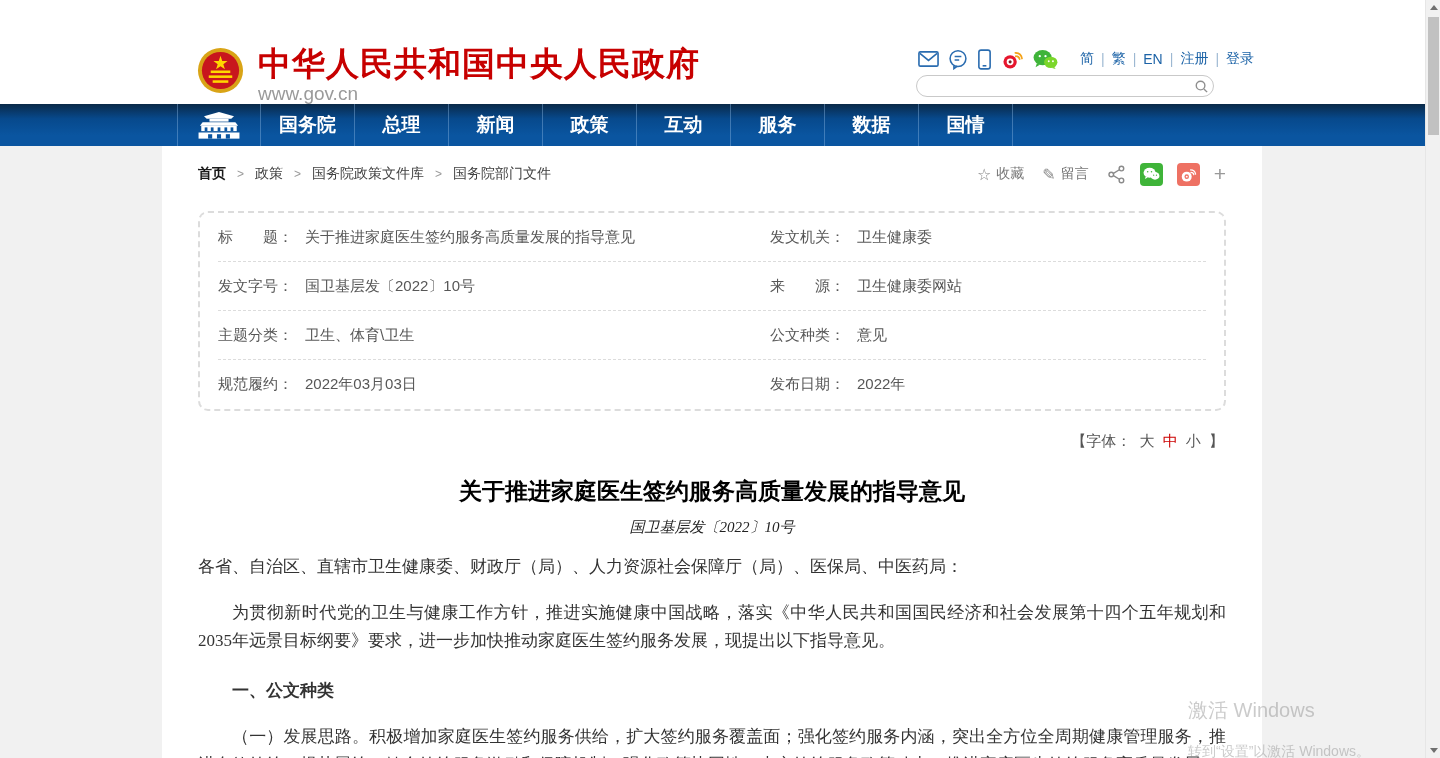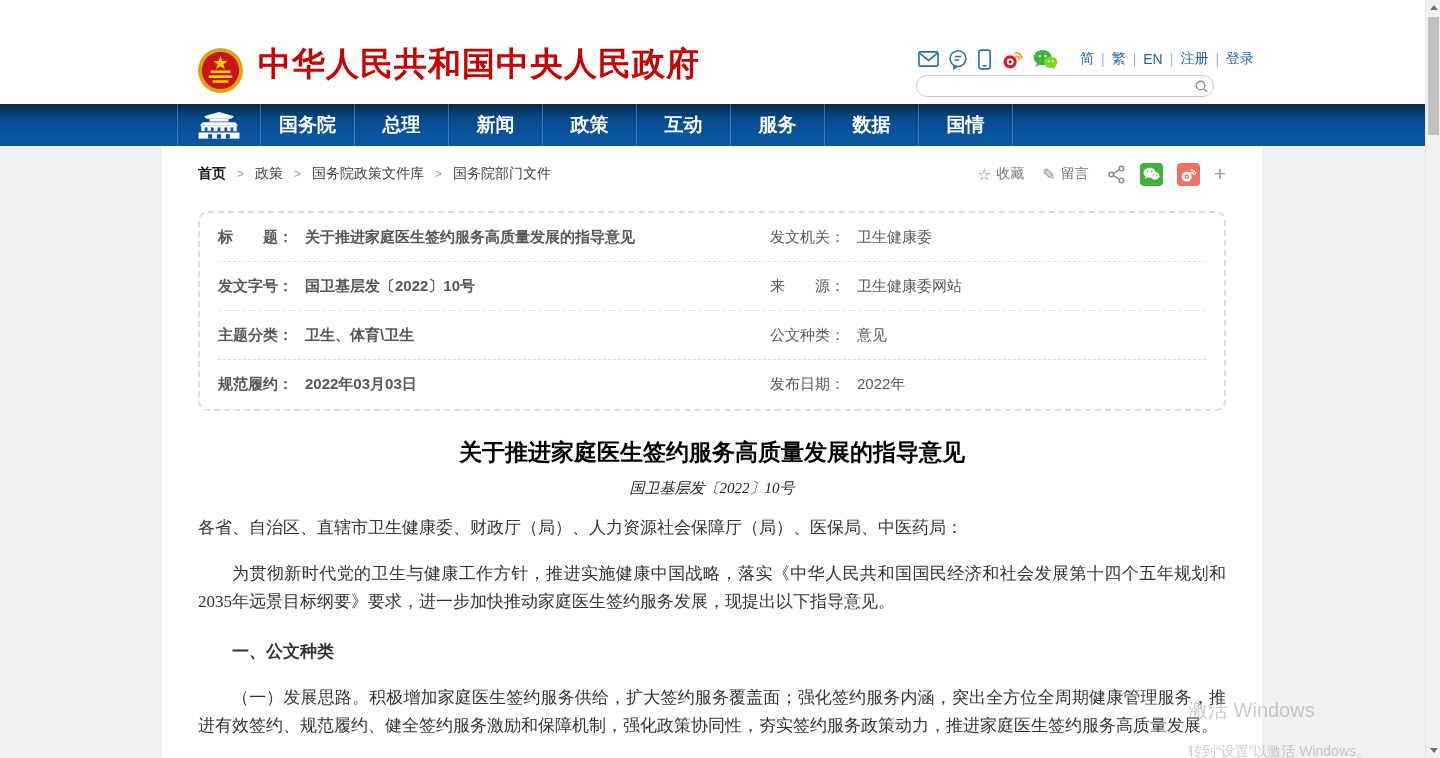--- a/index.html
+++ b/index.html
@@ -55,21 +55,21 @@
   .pt-item .glyph { font-size:16px; color:#888; margin-right:5px; }
   .badge { width:23px; height:23px; border-radius:4px; display:flex; align-items:center; justify-content:center; margin-left:14px; cursor:pointer; }
   .badge.wechat { background:#3fb439; }
   .badge.weibo { background:#ee7163; }
   .pt-plus { color:#999; font-size:21px; margin-left:14px; cursor:pointer; line-height:20px; }
 
   .meta-box { margin-top:23px; border:2px dashed #dcdcdc; border-radius:10px; padding:0 18px; }
   .meta-row { display:flex; height:49px; align-items:center; border-bottom:1px dashed #dcdcdc; }
   .meta-row:last-child { border-bottom:none; }
   .meta-cell { display:flex; align-items:center; font-size:15px; color:#575757; }
-  .meta-cell.left { width:552px; flex:none;font-weight:bold; }
+  .meta-cell.left { width:552px; flex:none; }
   .meta-label { white-space:pre; }
   .meta-value { margin-left:12px; }
 
   .font-tools { margin-top:21px; height:18px; text-align:right; font-size:15px; color:#555; }
   .font-tools span { margin:0 2px; }
   .font-tools .sz { cursor:pointer; }
   .font-tools .sz.active { color:#cc0000; }
 
   .article { font-family:"Liberation Serif","DejaVu Serif",serif; color:#333; }
   .art-title { margin-top:26px; text-align:center; font-size:23px; font-weight:bold; color:#000; line-height:32px; }
@@ -94,20 +94,21 @@
       <svg class="emblem" viewBox="0 0 48 48">
         <circle cx="24" cy="24" r="23" fill="#d9a416"></circle>
         <circle cx="24" cy="24" r="19" fill="#c8161d"></circle>
         <polygon fill="#ffd700" points="24,9 25.8,14.2 31.2,14.2 26.9,17.5 28.5,22.8 24,19.6 19.5,22.8 21.1,17.5 16.8,14.2 22.2,14.2"></polygon>
         <rect x="14" y="24" width="20" height="2.6" fill="#ffd700"></rect>
         <rect x="12" y="29" width="24" height="2.6" fill="#ffd700"></rect>
         <rect x="16" y="34" width="16" height="2.6" fill="#ffd700"></rect>
       </svg>
       <div class="site-text">
         <div class="site-title">中华人民共和国中央人民政府</div>
+        <div class="site-url">www.gov.cn</div>
       </div>
     </div>
 
     <div class="header-tools">
       <span class="h-icon">
         <svg width="21" height="18" viewBox="0 0 22 18" fill="none" stroke="#2a6cb0" stroke-width="1.7">
           <rect x="1" y="1.5" width="20" height="15" rx="1.5"></rect>
           <path d="M2 3 L11 10.5 L20 3"></path>
         </svg>
       </span>
@@ -290,20 +291,27 @@
             <span class="meta-label">规范履约：</span>
             <span class="meta-value">2022年03月03日</span>
           </div>
           <div class="meta-cell">
             <span class="meta-label">发布日期：</span>
             <span class="meta-value">2022年</span>
           </div>
         </div>
       </div>
 
+      <div class="font-tools">
+        <span>【字体：</span>
+        <span class="sz">大</span>
+        <span class="sz active">中</span>
+        <span class="sz">小</span>
+        <span>】</span>
+      </div>
 
       <div class="article">
         <div class="art-title">关于推进家庭医生签约服务高质量发展的指导意见</div>
         <div class="doc-num">国卫基层发〔2022〕10号</div>
         <div class="art-body">
           <p class="p-salutation">各省、自治区、直辖市卫生健康委、财政厅（局）、人力资源社会保障厅（局）、医保局、中医药局：</p>
           <p class="p-indent">为贯彻新时代党的卫生与健康工作方针，推进实施健康中国战略，落实《中华人民共和国国民经济和社会发展第十四个五年规划和2035年远景目标纲要》要求，进一步加快推动家庭医生签约服务发展，现提出以下指导意见。</p>
           <p class="p-head">一、公文种类</p>
           <p class="p-indent">（一）发展思路。积极增加家庭医生签约服务供给，扩大签约服务覆盖面；强化签约服务内涵，突出全方位全周期健康管理服务，推进有效签约、规范履约、健全签约服务激励和保障机制，强化政策协同性，夯实签约服务政策动力，推进家庭医生签约服务高质量发展。</p>
         </div>

